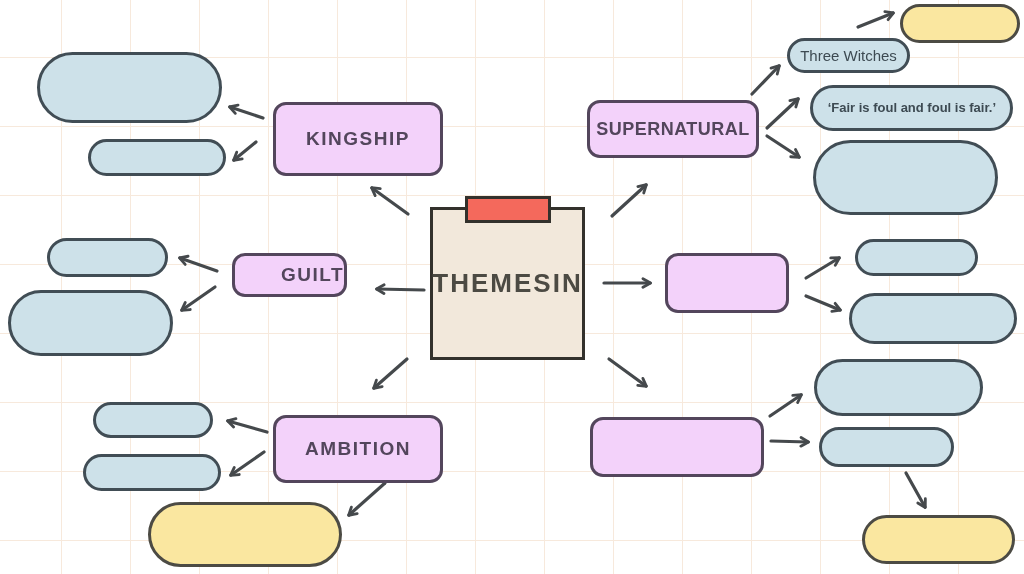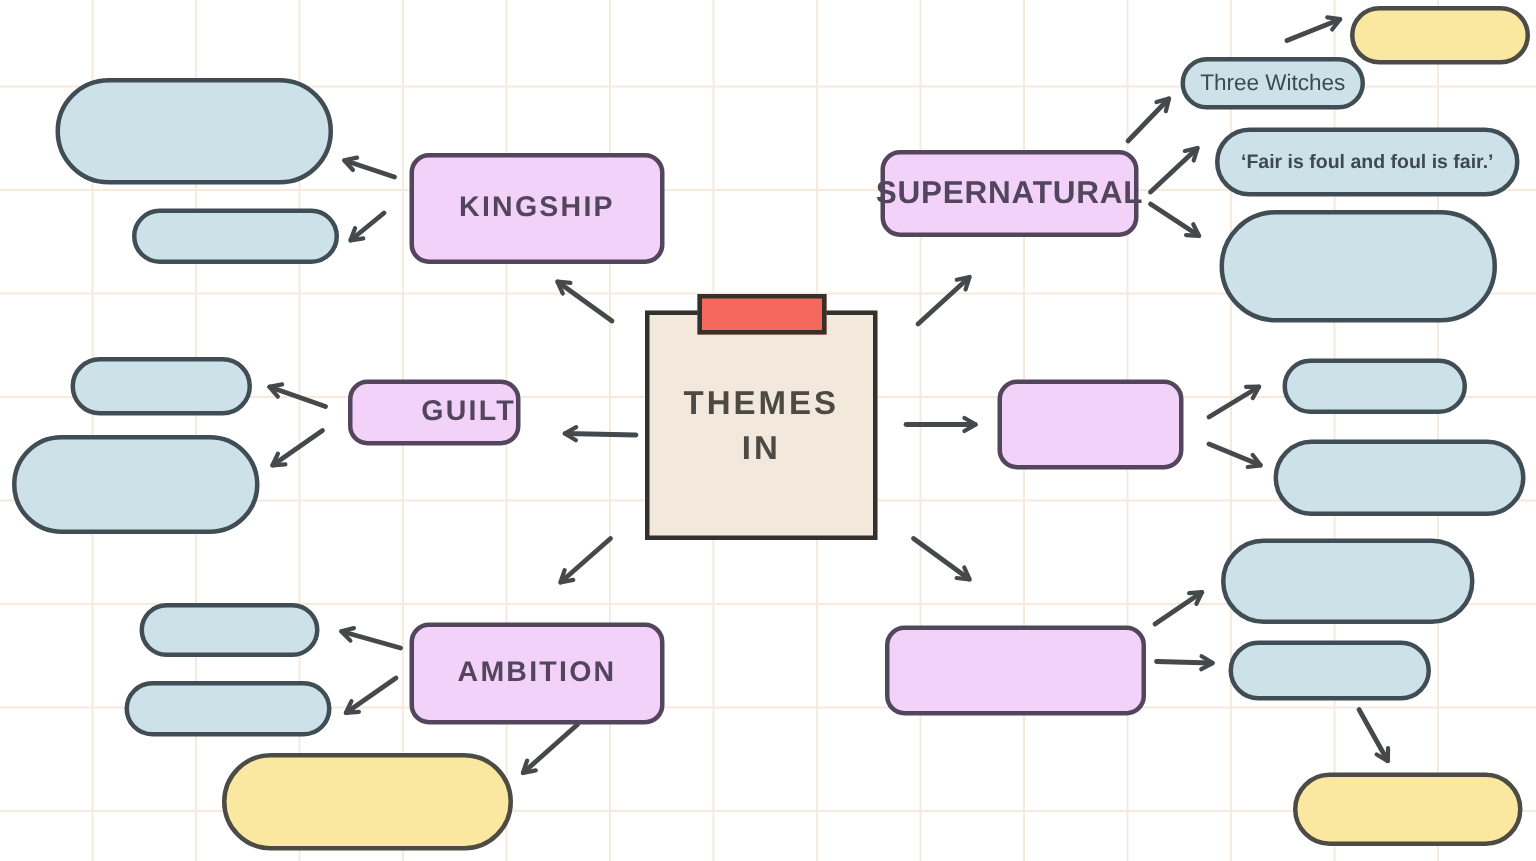--- a/index.html
+++ b/index.html
@@ -31,27 +31,27 @@
     border:3px solid var(--pill_blue_border,#414d55);
     border-radius:999px;
     color:var(--note_text,#3d4a52);
   }
   .yellow{
     background:var(--pill_yellow,#fae7a0);
     border:3px solid var(--pill_yellow_border,#4c4b44);
     border-radius:999px;
   }
   .note-text{font-size:15px;font-weight:400;}
-  .quote-text{font-size:13px;font-weight:600;line-height:1.25;padding:0 14px;}
+  .quote-text{font-size:13px;font-weight:600;line-height:1.25;padding:0 14px;justify-content:flex-end;}
   .center-box{
     background:var(--center_fill,#f2e8db);
     border:3px solid var(--center_border,#33312c);
-    flex-direction:column;
+    flex-direction:row;
     color:var(--center_text,#4c4a43);
-    font-size:22px;font-weight:600;letter-spacing:2px;line-height:1.32;
+    font-size:26px;font-weight:600;letter-spacing:2px;line-height:1.32;
     z-index:2;
   }
   .center-tab{
     position:absolute;box-sizing:border-box;
     background:var(--center_tab,#f4695c);
     border:3px solid var(--center_border,#33312c);
     z-index:3;
   }
 </style>
 </head>
@@ -91,21 +91,21 @@
 
   <div class="node center-box" style="left:430px;top:207px;width:155px;height:153px;">
     <div>THEMES</div>
     <div>IN</div>
   </div>
   <div class="center-tab" style="left:465px;top:196px;width:86px;height:27px;"></div>
 
   <div class="node theme" style="left:273px;top:102px;width:170px;height:74px;">
     <span>KINGSHIP</span>
   </div>
-  <div class="node theme" style="left:587px;top:100px;width:172px;height:58px;font-size:21px;letter-spacing:0.5px;">
+  <div class="node theme" style="left:587px;top:100px;width:172px;height:58px;font-size:18px;letter-spacing:0.5px;">
     <span>SUPERNATURAL</span>
   </div>
   <div class="node theme" style="left:232px;top:253px;width:115px;height:44px;justify-content:flex-end;">
     <span>GUILT</span>
   </div>
   <div class="node theme" style="left:273px;top:415px;width:170px;height:68px;">
     <span>AMBITION</span>
   </div>
   <div class="node theme" style="left:665px;top:253px;width:124px;height:60px;"></div>
   <div class="node theme" style="left:590px;top:417px;width:174px;height:60px;"></div>

